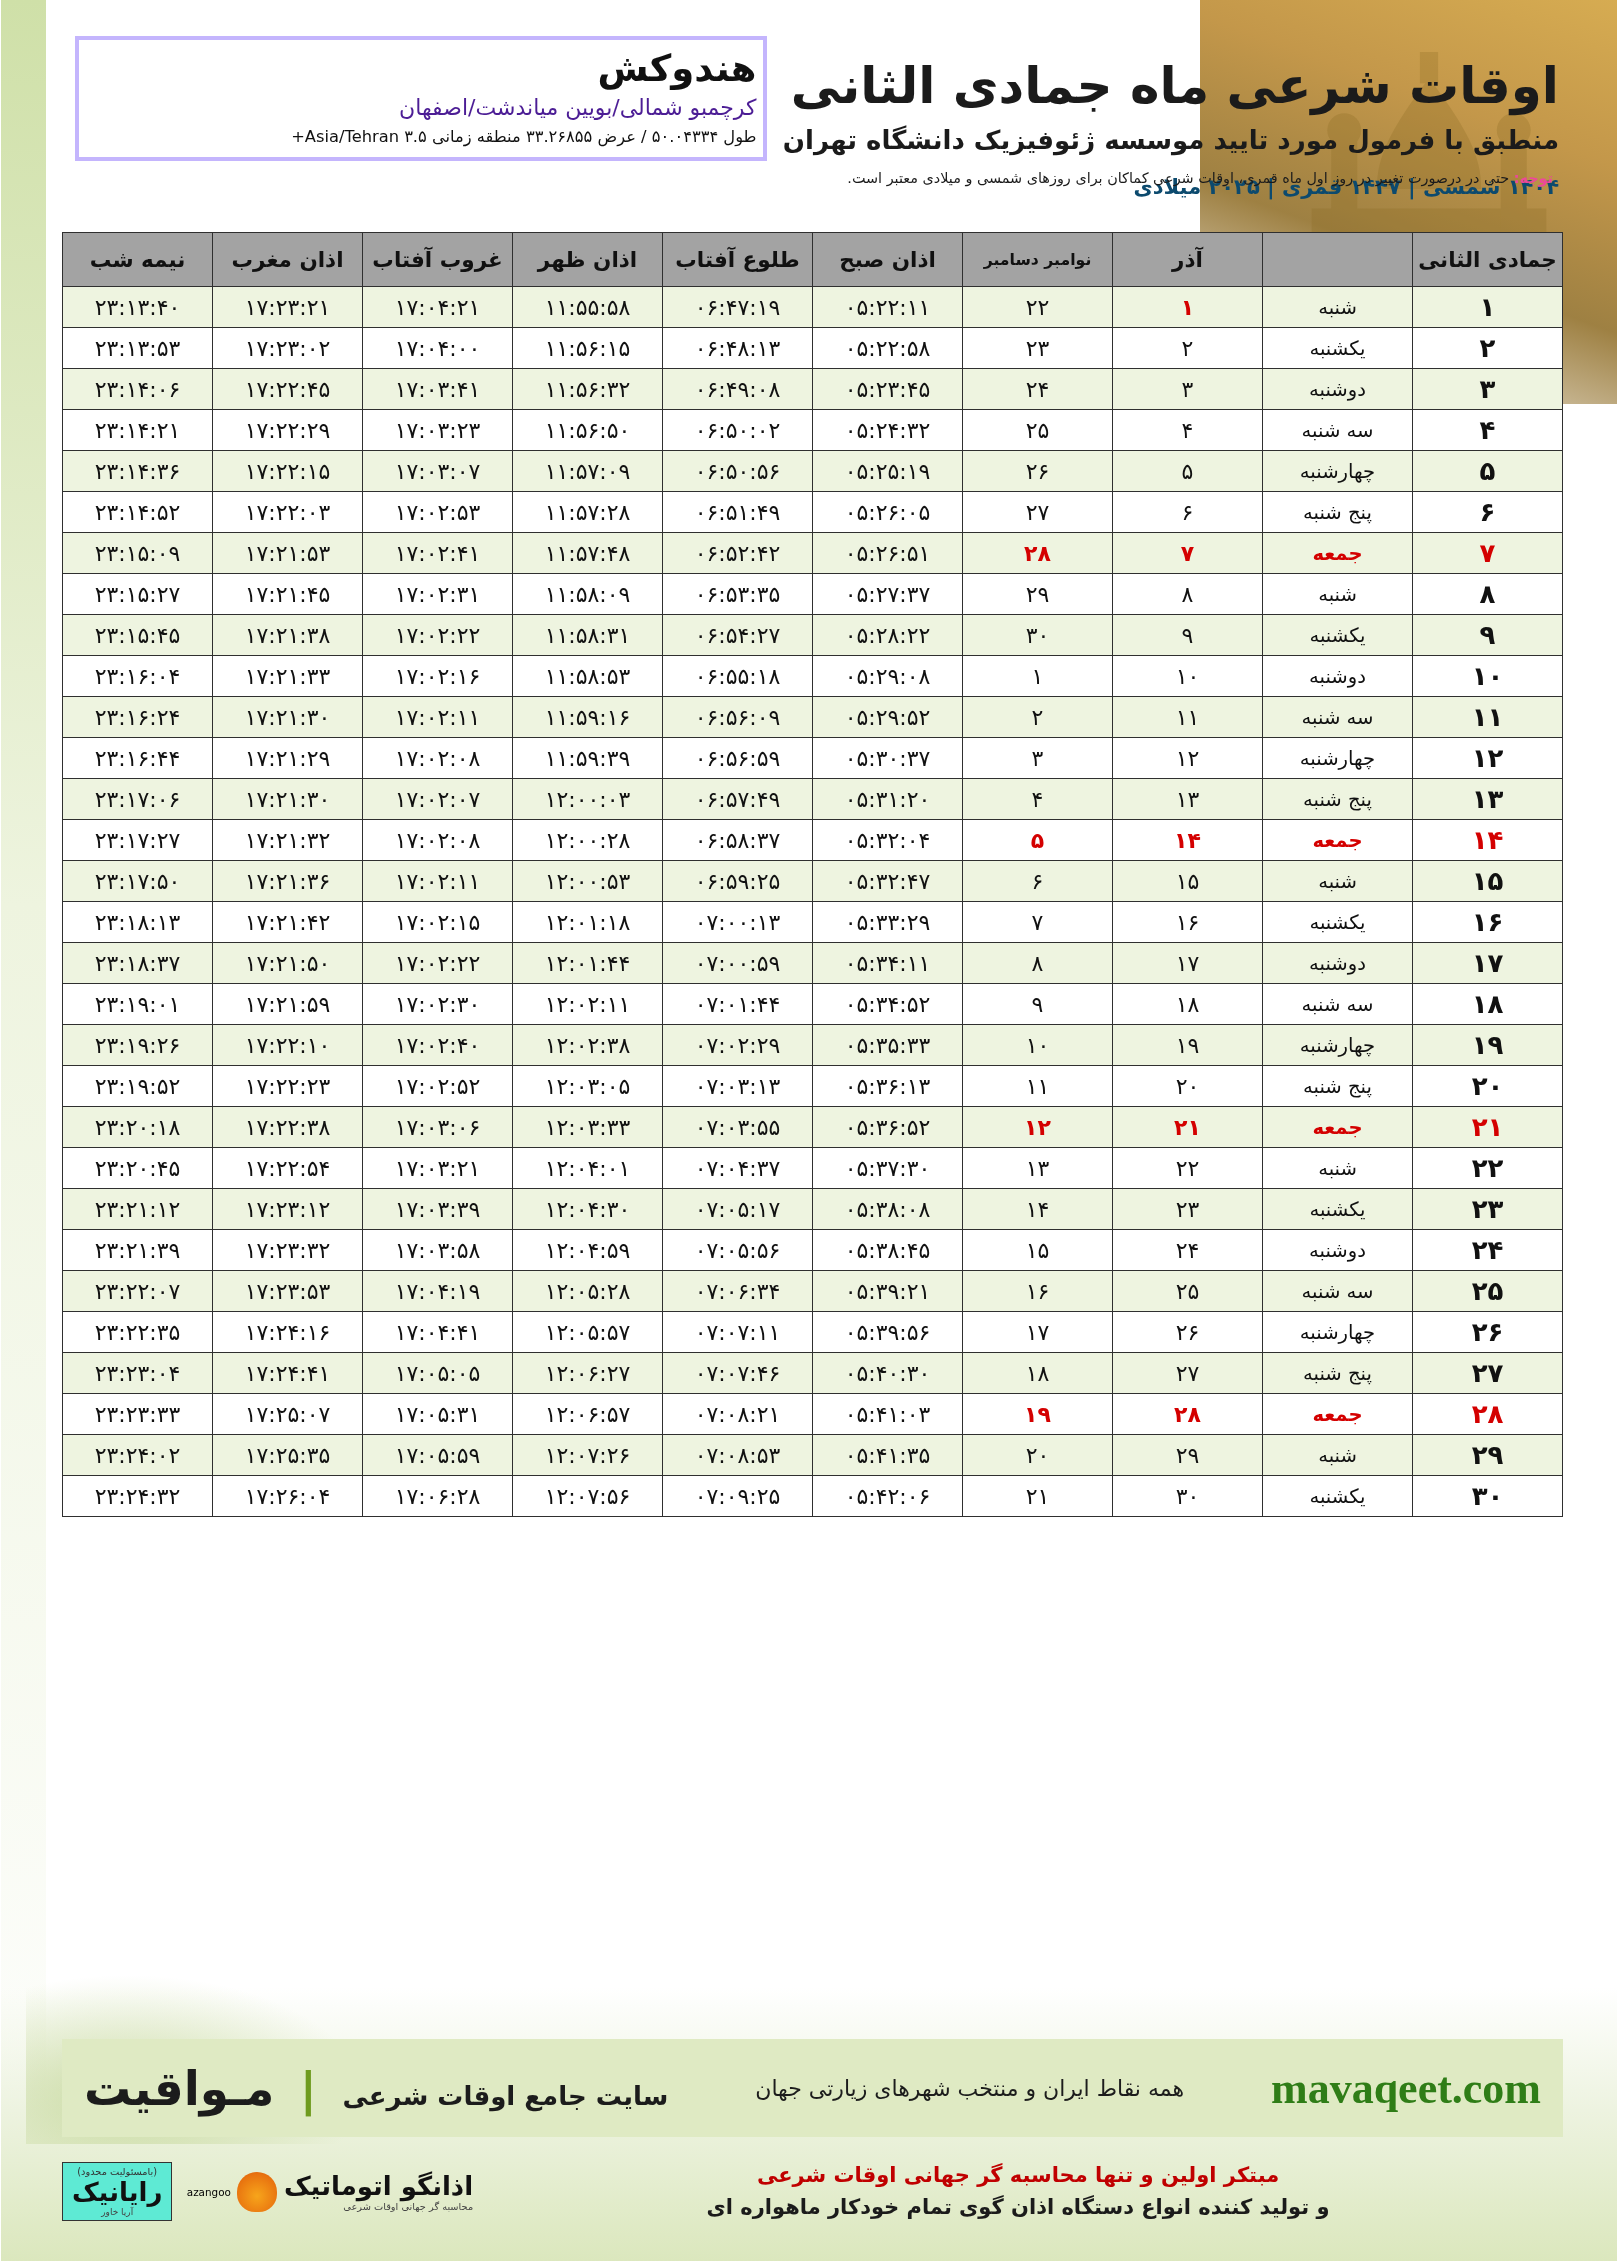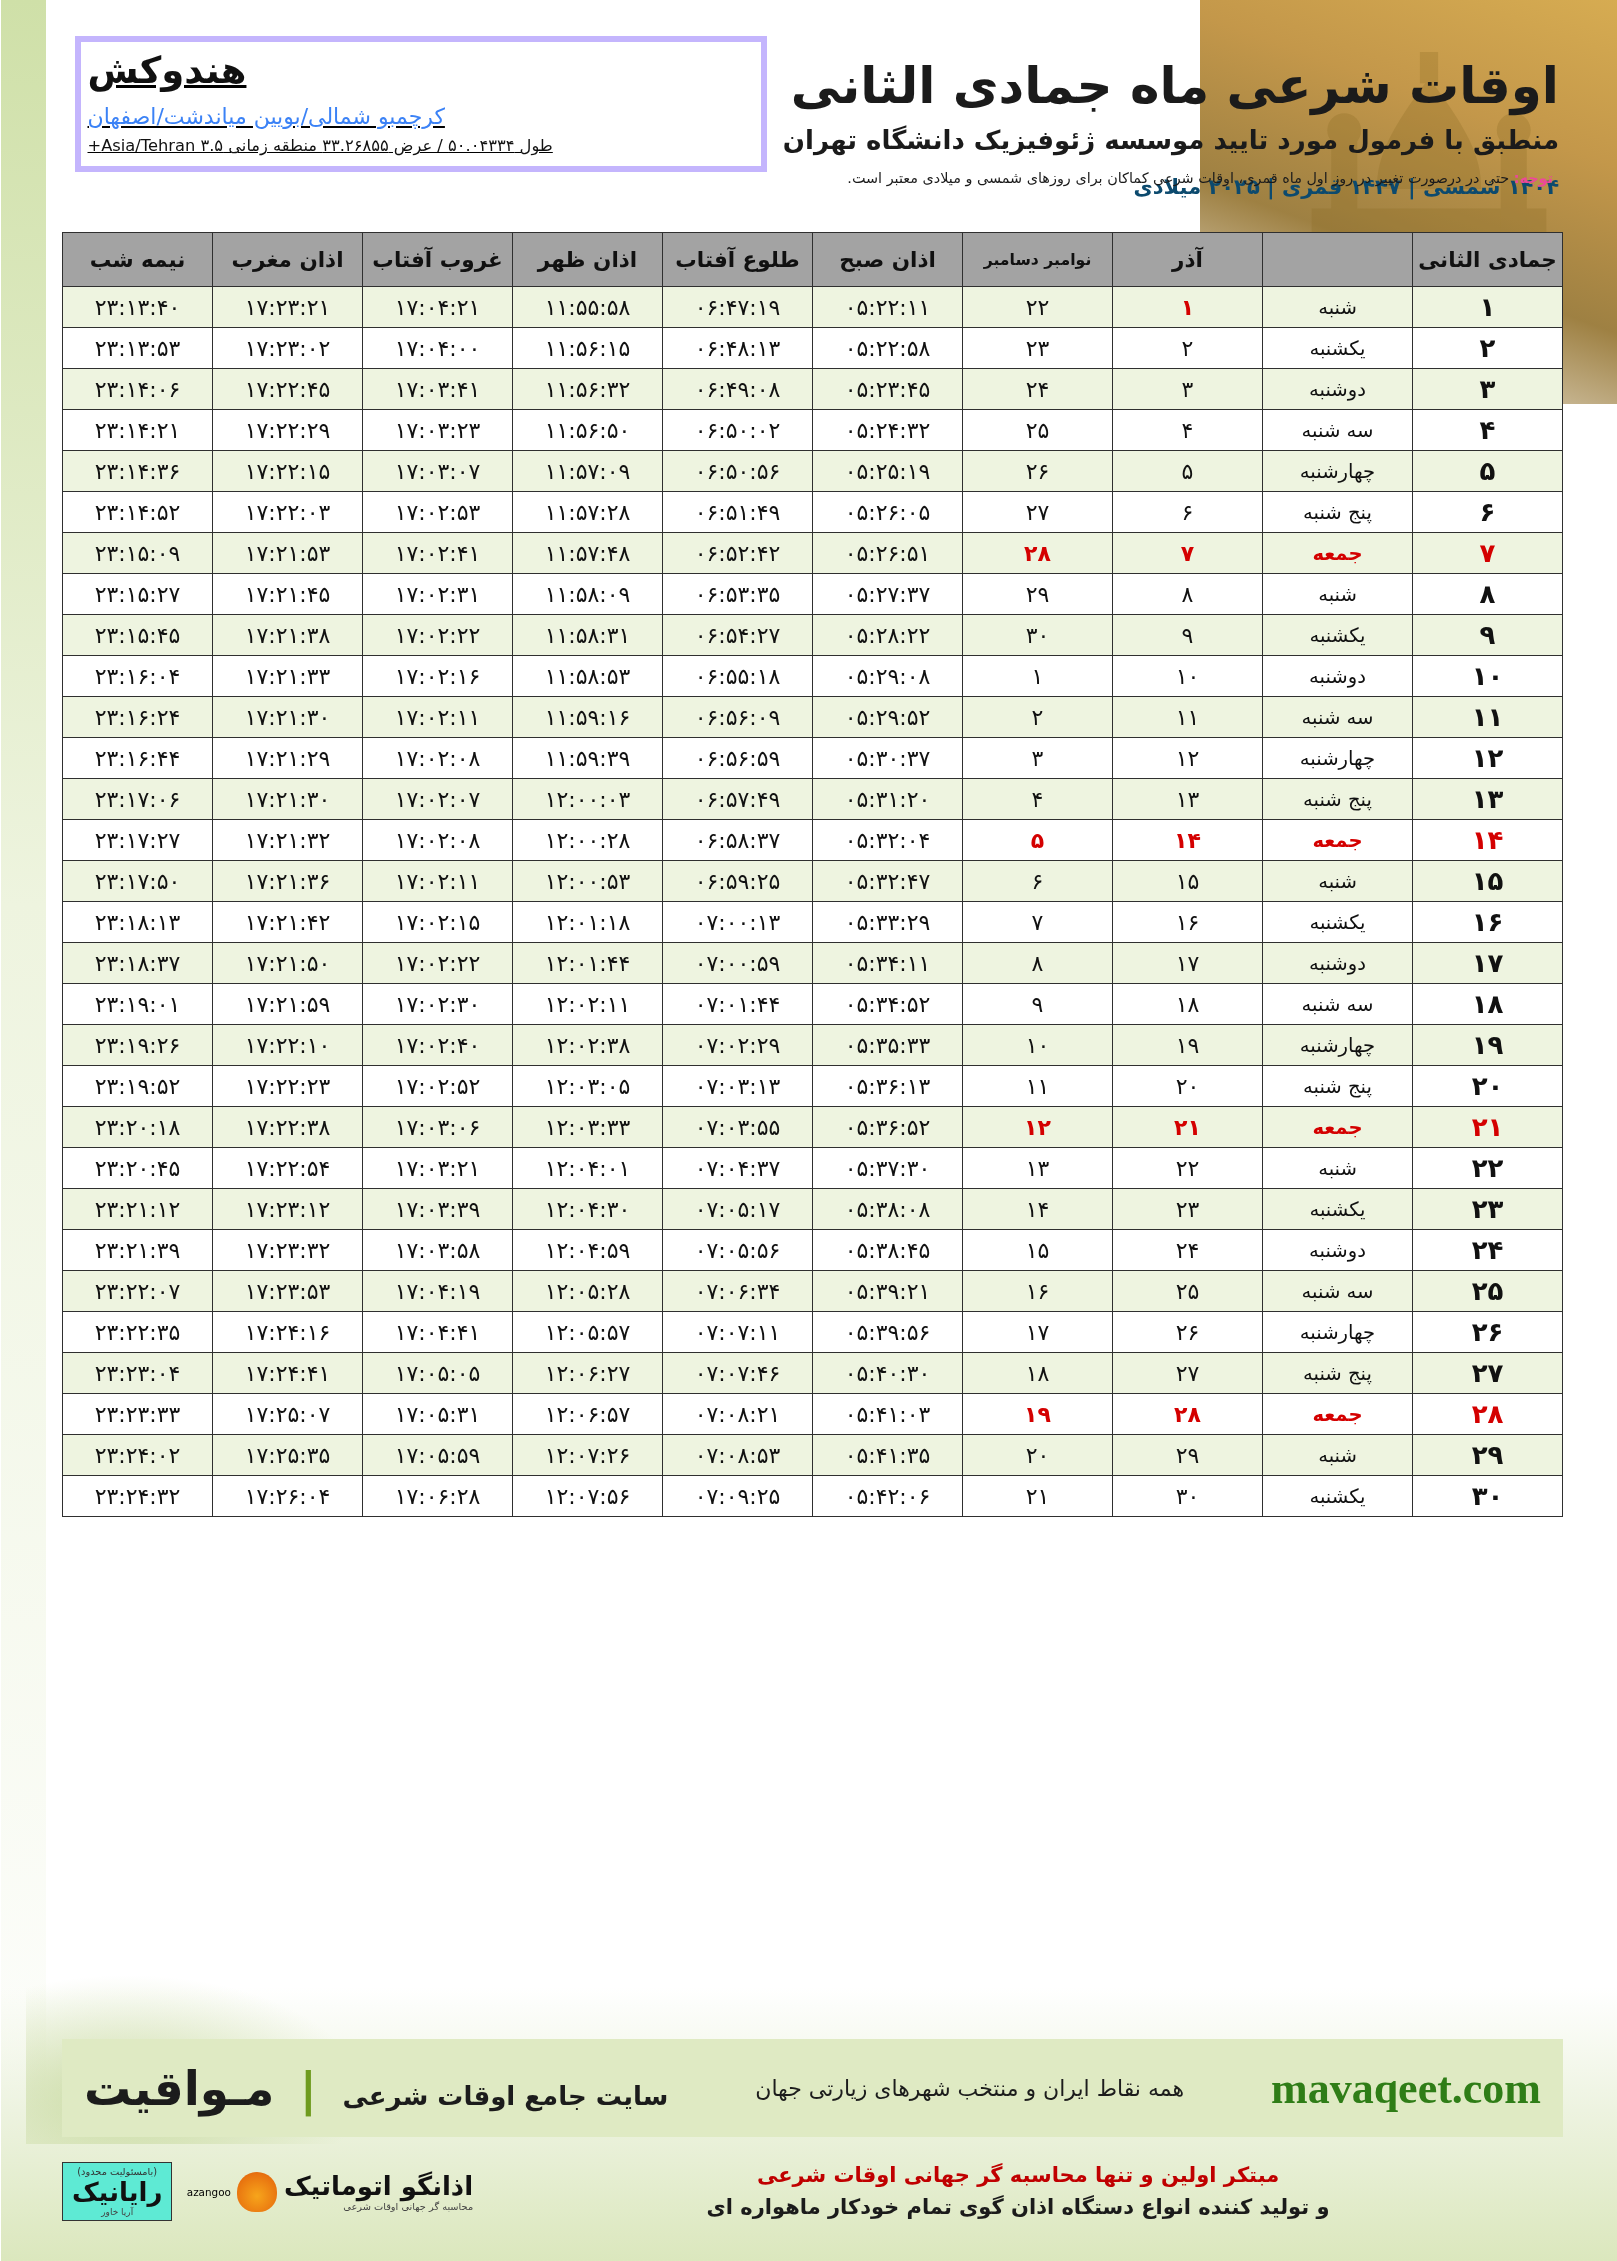--- a/index.html
+++ b/index.html
@@ -78,37 +78,36 @@
     font-size: 21px;
     color: #0c4a6e;
     margin-top: 20px;
     font-weight: bold;
   }
 
   .city-box {
     position: absolute;
     left: 75px; top: 0px;
     width: 692px;
-    border: 6px solid #c4b5fd;
+    border: 4px solid #c4b5fd;
     background: rgba(255,255,255,.85);
-    text-align: left;
+    text-align: right;
     padding: 9px 6.5px 10.4px 6.5px;
     box-sizing: border-box;
-    text-decoration: underline;
   }
   .city-name {
     font-size: 37px;
     font-weight: bold;
     color: #111;
     line-height: 1.1;
   }
   .city-region {
     font-size: 22px;
-    color: #3b82f6;
-    margin-top: 12px;
+    color: #4c1d95;
+    margin-top: 5px;
   }
   .city-coords {
     font-size: 16.3px;
     color: #111;
     margin-top: 7.8px;
     direction: rtl;
   }
 
   .note-line {
     position: absolute;

